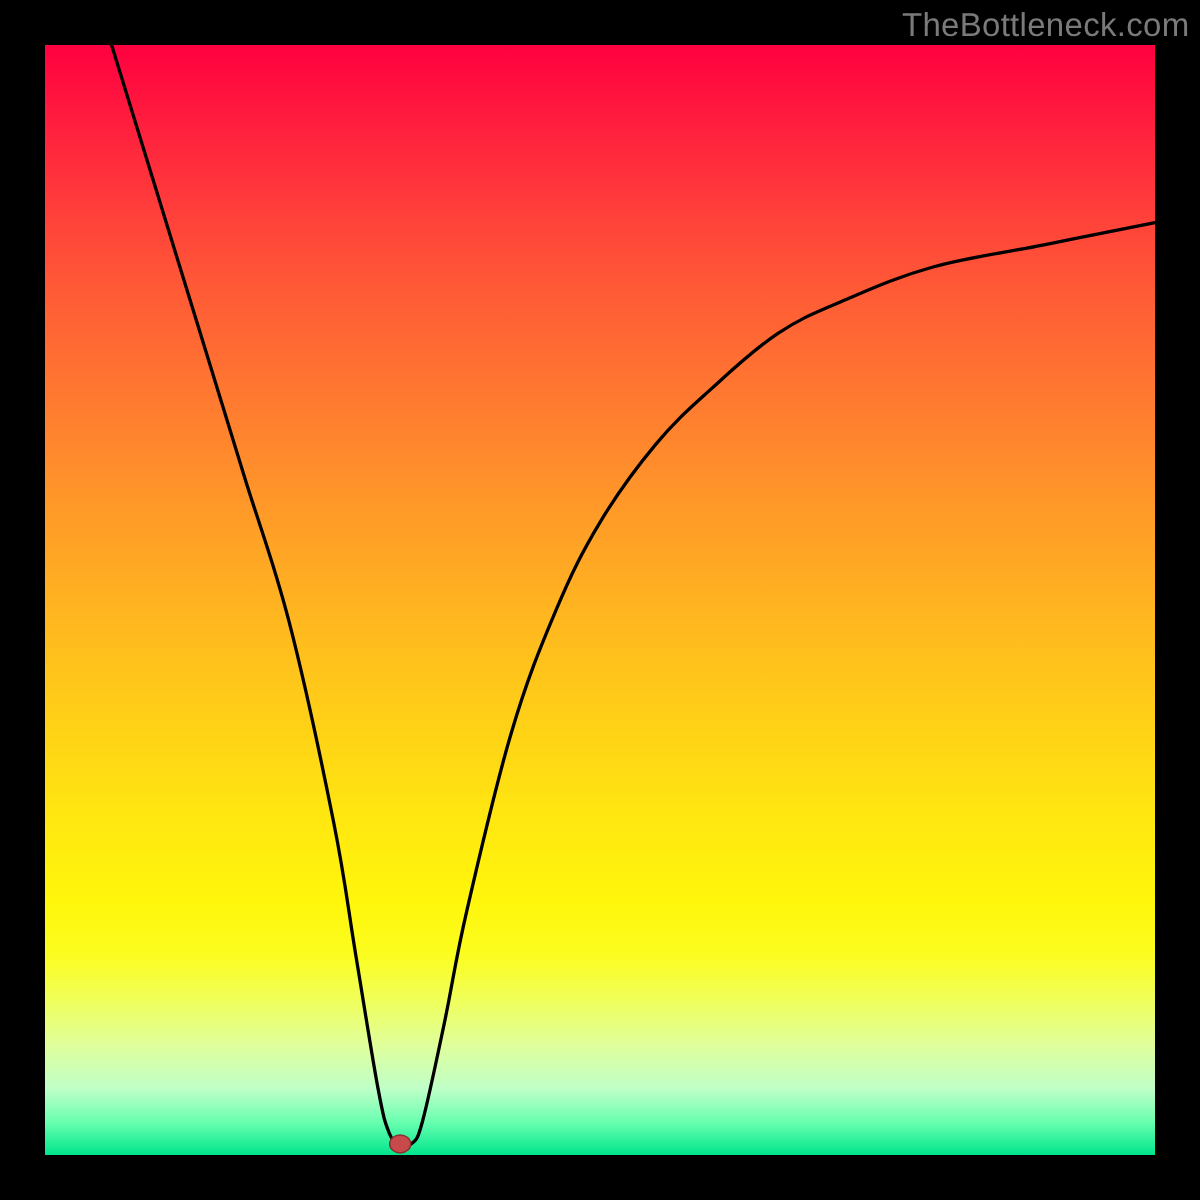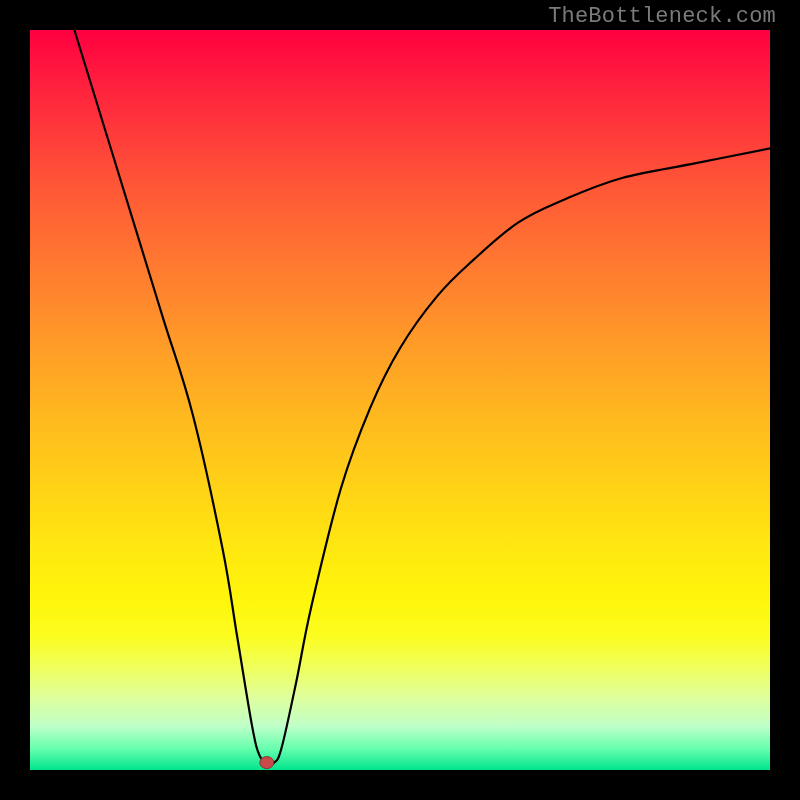--- a/index.html
+++ b/index.html
@@ -38,27 +38,26 @@
       #f0ff5a 86%,
       #e0ff9a 90%,
       #c0ffc8 94%,
       #6affb0 97%,
       #00e58c 100%
     );
   }
   .watermark {
     position: absolute;
     top: 4px;
-    right: 24px;
+    right: 7px;
     color: #7a7a7a;
     font-size: 22px;
     font-weight: 500;
     letter-spacing: 0.2px;
     user-select: none;
-    font-family: Liberation Mono, monospace;
   }
   svg.curve {
     position: absolute;
     left: 0;
     top: 0;
     width: 740px;
     height: 740px;
     overflow: visible;
   }
 </style>

